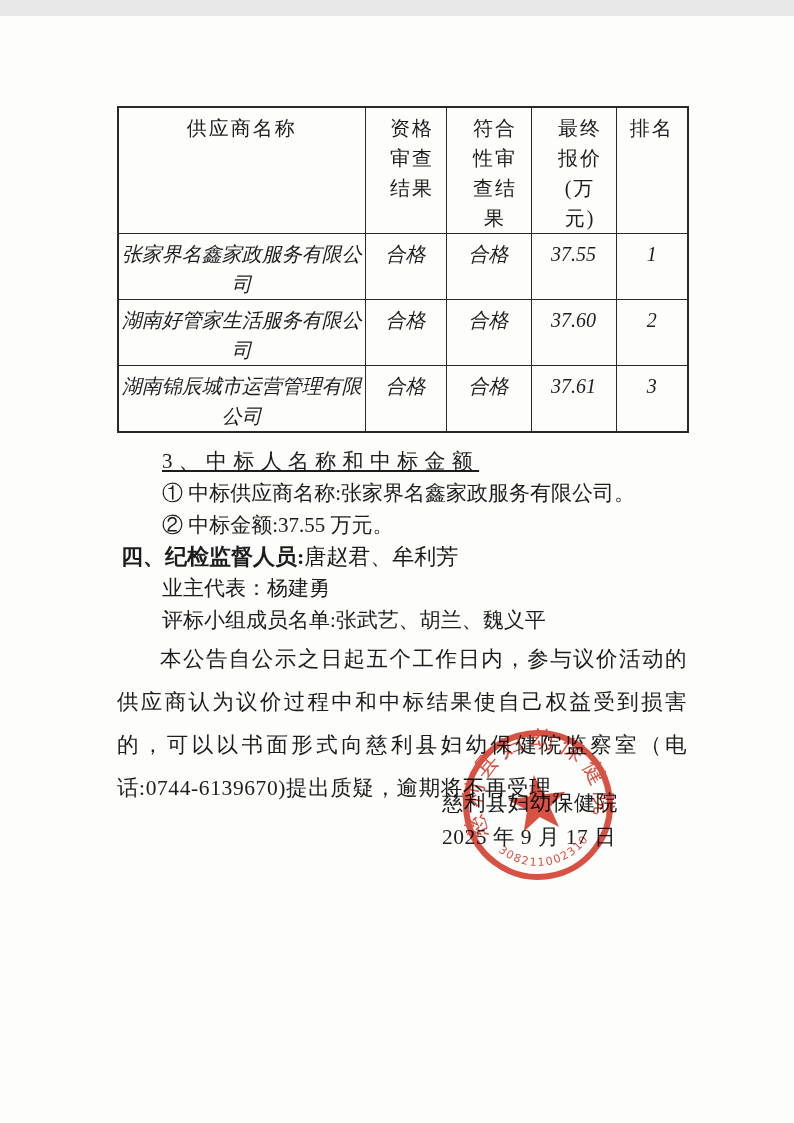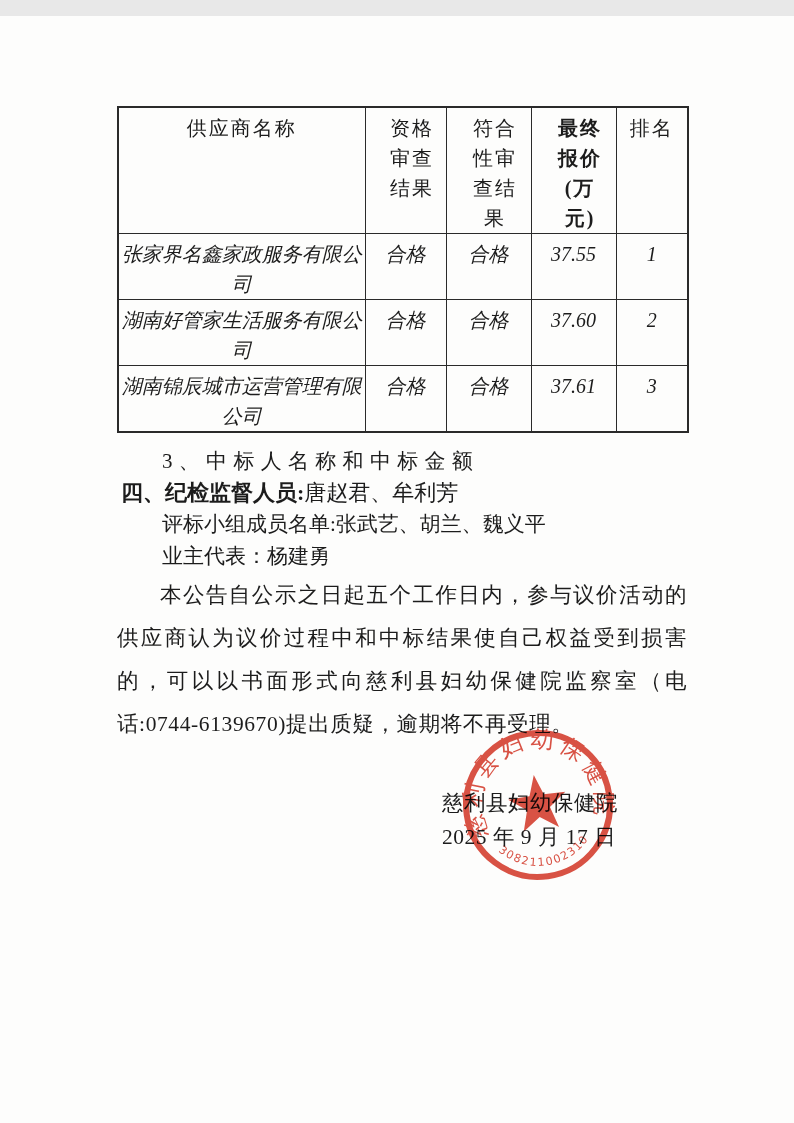--- a/index.html
+++ b/index.html
@@ -31,30 +31,30 @@
     border: 1px solid #2a2a2a;
     text-align: center;
     vertical-align: top;
     font-size: 20px;
     line-height: 30px;
     padding: 5px 2px 0 2px;
   }
   .col-supplier { width: 247px; }
   .col-qual     { width: 81px;  }
   .col-conf     { width: 85px;  }
-  .col-price    { width: 85px; font-weight: bold;  }
+  .col-price    { width: 85px;  }
   .col-rank     { width: 72px;  }
   tr.hdr td { height: 98px; letter-spacing: 2px; }
   tr.hdr td.hcell { padding-left: 23px; padding-right: 10px; }
   tr.data td { height: 62px; font-style: italic; }
   td.supplier-cell { padding-left: 20px; padding-right: 20px; }
   
   .line { font-size: 21px; line-height: 32px; white-space: nowrap; }
   .indent2 { padding-left: 45px; }
-  .sp { letter-spacing: 0.30em; }
+  .sp { letter-spacing: 0.30em; text-decoration: underline; }
   .item3 { margin-top: 12px; }
   .bold { font-weight: bold; }
   .sec-head { font-size: 22px; line-height: 31px; padding-left: 4px; }
   .complaint {
     margin-top: 2px;
     font-size: 21.5px;
     line-height: 43px;
     text-align: justify;
     text-justify: inter-ideograph;
     text-indent: 2em;
@@ -116,24 +116,26 @@
         <td class="supplier-cell">湖南锦辰城市运营管理有限公司</td>
         <td>合格</td>
         <td>合格</td>
         <td>37.61</td>
         <td>3</td>
       </tr>
     </tbody>
       </table>
 
     <div class="line indent2 sp item3">3、中标人名称和中标金额</div>
+    <div class="line indent2">① 中标供应商名称:张家界名鑫家政服务有限公司。</div>
+    <div class="line indent2">② 中标金额:37.55 万元。</div>
 
     <div class="line sec-head"><span class="bold">四、纪检监督人员:</span><span>唐赵君、牟利芳</span></div>
+    <div class="line indent2">业主代表：杨建勇</div>
     <div class="line indent2">评标小组成员名单:张武艺、胡兰、魏义平</div>
-    <div class="line indent2">业主代表：杨建勇</div>
 
     <p class="complaint">本公告自公示之日起五个工作日内，参与议价活动的供应商认为议价过程中和中标结果使自己权益受到损害的，可以以书面形式向慈利县妇幼保健院监察室（电话:0744-6139670)提出质疑，逾期将不再受理。</p>
   </div>
 
   <div class="signature">
     <div>慈利县妇幼保健院</div>
     <div>2025 年 9 月 17 日</div>
   </div>
 
   <svg class="seal" viewBox="0 0 156 156" xmlns="http://www.w3.org/2000/svg">

